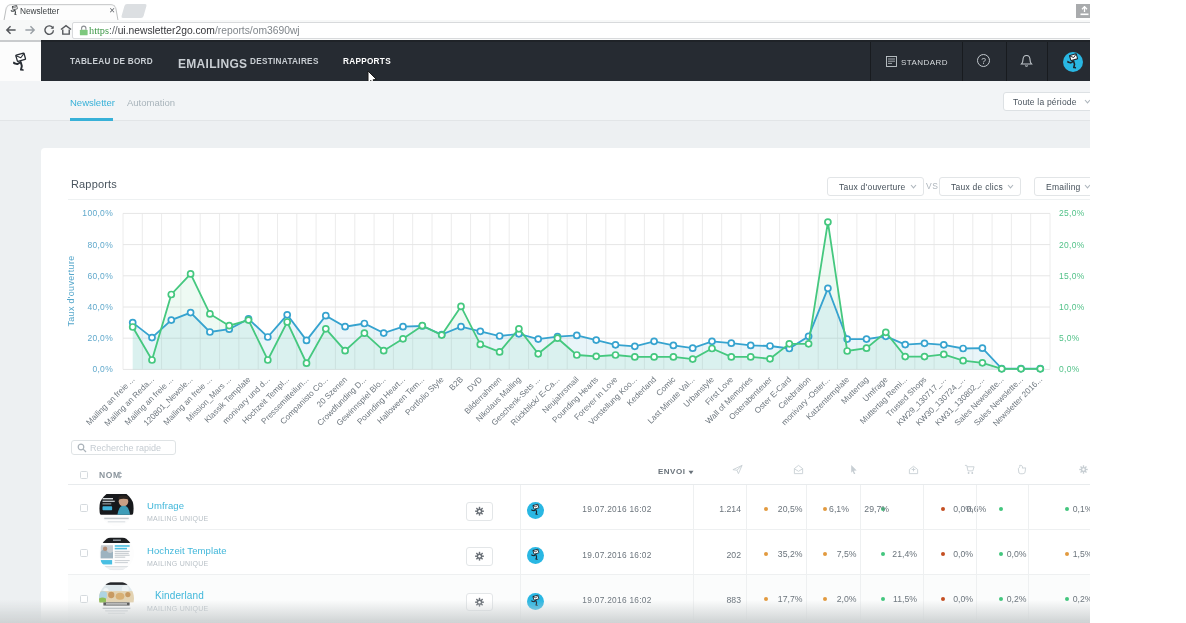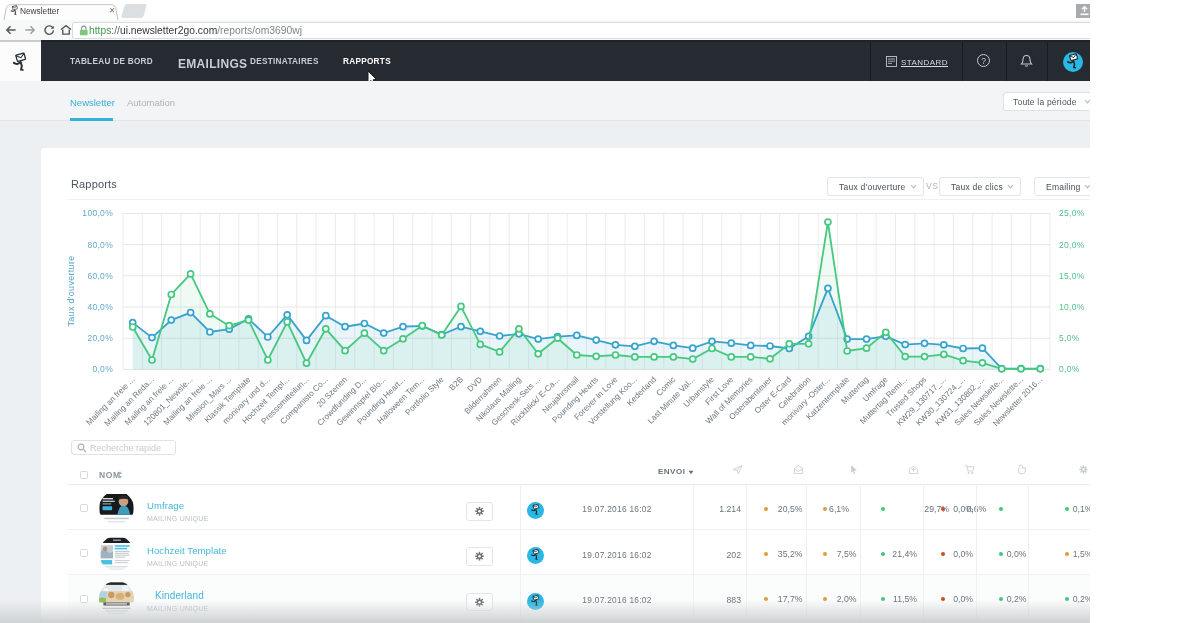--- a/index.html
+++ b/index.html
@@ -53,21 +53,21 @@
     </svg>
 <svg class="abs" style="left:60px;top:24px;" width="12" height="12" viewBox="0 0 13 13">
       <path d="M1 6 L6.5 1.8 L12 6" stroke="#54575b" stroke-width="1.5" fill="none"></path>
       <path d="M3 6 V11 H10 V6" stroke="#54575b" stroke-width="1.5" fill="none"></path>
     </svg>
 <div class="abs" style="left:72px;top:21.5px;width:1088px;height:17.5px;background:#fff;border:1px solid #d8dadc;border-radius:2px;"></div>
 <svg class="abs" style="left:78.5px;top:24.5px;" width="9.5" height="11" viewBox="0 0 11 12">
       <rect x="1" y="5" width="9" height="6.5" rx="1" fill="#7dc87d"></rect>
       <path d="M3 5 V3.5 A2.5 2.5 0 0 1 8 3.5 V5" stroke="#8b8f93" stroke-width="1.3" fill="none"></path>
     </svg>
-<div class="abs" style="left:89px;top:25px;font-size:10.3px;color:#35363a;"><span style="color:#3f9948;">https</span><span style="color:#5f6368;">://</span>ui.newsletter2go.com<span style="color:#80868b;">/reports/om3690wj</span></div>
+<div class="abs" style="left:89px;top:25px;font-size:10.3px;color:#35363a;"><span style="color:#3f9948;font-family:Liberation Serif, serif;">https</span><span style="color:#5f6368;">://</span>ui.newsletter2go.com<span style="color:#80868b;">/reports/om3690wj</span></div>
 <svg class="abs" style="left:1134px;top:26px;" width="11" height="11" viewBox="0 0 11 11">
       <circle cx="4.5" cy="4.5" r="3.2" stroke="#5f6368" stroke-width="1.2" fill="none"></circle>
       <path d="M7 7 L10 10" stroke="#5f6368" stroke-width="1.4"></path>
       <path d="M3 4.5 H6" stroke="#5f6368" stroke-width="1"></path>
     </svg>
 <svg class="abs" style="left:1146px;top:25px;" width="12" height="12" viewBox="0 0 12 12">
       <path d="M6 0.8 L7.6 4.2 L11.3 4.6 L8.6 7.1 L9.3 10.8 L6 9 L2.7 10.8 L3.4 7.1 L0.7 4.6 L4.4 4.2 Z" stroke="#7d8287" stroke-width="1.1" fill="none"></path>
     </svg>
 <div class="abs" style="left:1166px;top:27px;width:10px;height:2px;background:#55585c;box-shadow:0 3.5px 0 #55585c, 0 7px 0 #55585c;"></div>
 
@@ -95,21 +95,21 @@
       <path d="M4 1 L4 13 L7 10.5 L8.7 15 L10.8 14.2 L9.1 9.8 L12.5 9.5 Z" fill="#fff" stroke="#1a1a1a" stroke-width="1"></path>
     </svg>
 <div class="abs" style="left:870px;top:42px;width:1px;height:39px;background:#181b1f;"></div>
 <div class="abs" style="left:962px;top:42px;width:1px;height:39px;background:#181b1f;"></div>
 <div class="abs" style="left:1006px;top:42px;width:1px;height:39px;background:#181b1f;"></div>
 <div class="abs" style="left:1047px;top:42px;width:1px;height:39px;background:#181b1f;"></div>
 <svg class="abs" style="left:886px;top:55.5px;" width="11" height="11" viewBox="0 0 11 11">
       <rect x="0.5" y="0.5" width="10" height="10" fill="none" stroke="#c3c9ce" stroke-width="0.9"></rect>
       <path d="M2 3 H9 M2 5.2 H9 M2 7.4 H6" stroke="#c3c9ce" stroke-width="0.8"></path>
     </svg>
-<div class="abs" style="left:901px;top:57.5px;font-size:8px;color:#d7dbde;letter-spacing:0.45px;text-decoration:underline;">STANDARD</div>
+<div class="abs" style="left:901px;top:57.5px;font-size:8px;color:#d7dbde;letter-spacing:0.45px;">STANDARD</div>
 <div class="abs" style="left:977px;top:54px;width:13px;height:13px;border:1px solid #c2c8cd;border-radius:50%;color:#c2c8cd;font-size:8.5px;text-align:center;line-height:13px;">?</div>
 <svg class="abs" style="left:1020px;top:54px;" width="13" height="14" viewBox="0 0 13 14">
       <path d="M6.5 1.5 C4 1.5 3 3.5 3 5.5 C3 8 2 9.5 1.5 10 H11.5 C11 9.5 10 8 10 5.5 C10 3.5 9 1.5 6.5 1.5 Z" fill="none" stroke="#c2c8cd" stroke-width="1.1"></path>
       <path d="M5.3 11.5 A1.4 1.4 0 0 0 7.7 11.5" fill="none" stroke="#c2c8cd" stroke-width="1.1"></path>
     </svg>
 <div class="abs" style="left:1063px;top:51.5px;width:20px;height:20px;border-radius:50%;background:#29b7e3;"></div>
 <svg class="abs" style="left:1066px;top:53px;" width="14" height="17" viewBox="0 0 14 18">
       <g stroke="#1e242b" fill="none" stroke-linecap="round" stroke-linejoin="round">
         <g transform="rotate(-16 7.6 4.4)">
           <rect x="3.9" y="1.6" width="7.4" height="5.6" rx="0.5" fill="#ffffff" stroke-width="1.15"></rect>
@@ -434,21 +434,21 @@
           <path d="M7.9 15.2 L9.6 15.6" stroke-width="1.4"></path>
         </g>
       </svg></div>
     <div style="position:absolute;left:560px;top:504.40000000000003px;width:114px;text-align:center;font-size:8.3px;color:#6b747c;letter-spacing:0.3px;">19.07.2016 16:02</div>
     <div style="position:absolute;left:641px;top:504.40000000000003px;width:100px;text-align:right;font-size:8.7px;color:#6b747c;">1.214</div>
     <div style="position:absolute;left:764.0px;top:506.6px;width:4.4px;height:4.4px;border-radius:50%;background:#e29a3f;"></div>
     <div style="position:absolute;left:742.5px;top:504.0px;width:60px;text-align:right;font-size:8.7px;color:#6b747c;">20,5%</div>
     <div style="position:absolute;left:823.0px;top:506.6px;width:4.4px;height:4.4px;border-radius:50%;background:#e29a3f;"></div>
     <div style="position:absolute;left:809px;top:504.0px;width:60px;text-align:center;font-size:8.7px;color:#6b747c;">6,1%</div>
     <div style="position:absolute;left:880.9px;top:506.6px;width:4.4px;height:4.4px;border-radius:50%;background:#43c67e;"></div>
-    <div style="position:absolute;left:889px;top:504.0px;width:60px;text-align:right;font-size:8.7px;color:#6b747c;">29,7%</div>
+    <div style="position:absolute;left:829px;top:504.0px;width:60px;text-align:right;font-size:8.7px;color:#6b747c;">29,7%</div>
     <div style="position:absolute;left:941.0999999999999px;top:506.6px;width:4.4px;height:4.4px;border-radius:50%;background:#c44f22;"></div>
     <div style="position:absolute;left:913.0px;top:504.0px;width:60px;text-align:right;font-size:8.7px;color:#6b747c;">0,0%</div>
     <div style="position:absolute;left:998.9px;top:506.6px;width:4.4px;height:4.4px;border-radius:50%;background:#43c67e;"></div>
     <div style="position:absolute;left:966.5px;top:504.0px;width:60px;font-size:8.7px;color:#6b747c;">0,6%</div>
     <div style="position:absolute;left:1065.1px;top:506.6px;width:4.4px;height:4.4px;border-radius:50%;background:#43c67e;"></div>
     <div style="position:absolute;left:1032.5px;top:504.0px;width:60px;text-align:right;font-size:8.7px;color:#6b747c;">0,1%</div>
     <div style="position:absolute;left:68px;top:530.2px;width:1030px;height:45.2px;background:#fff;border-bottom:1px solid #eef0f1;"></div>
     <div class="cb" style="left:79.5px;top:549.3000000000001px;"></div>
     <div style="position:absolute;left:99px;top:536.2px;width:35px;height:35px;"><svg width="35" height="35" viewBox="0 0 40 40">
         <defs>

